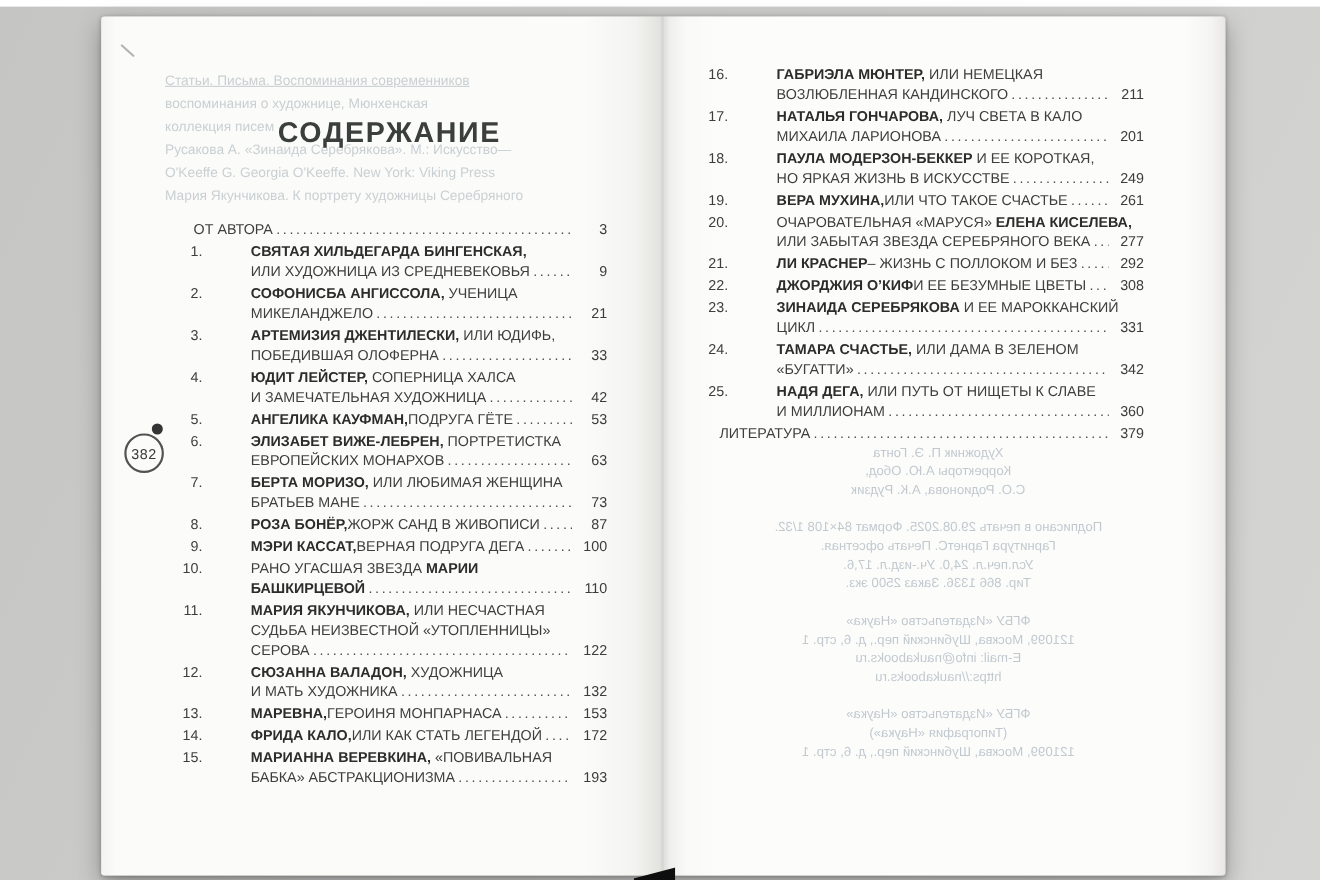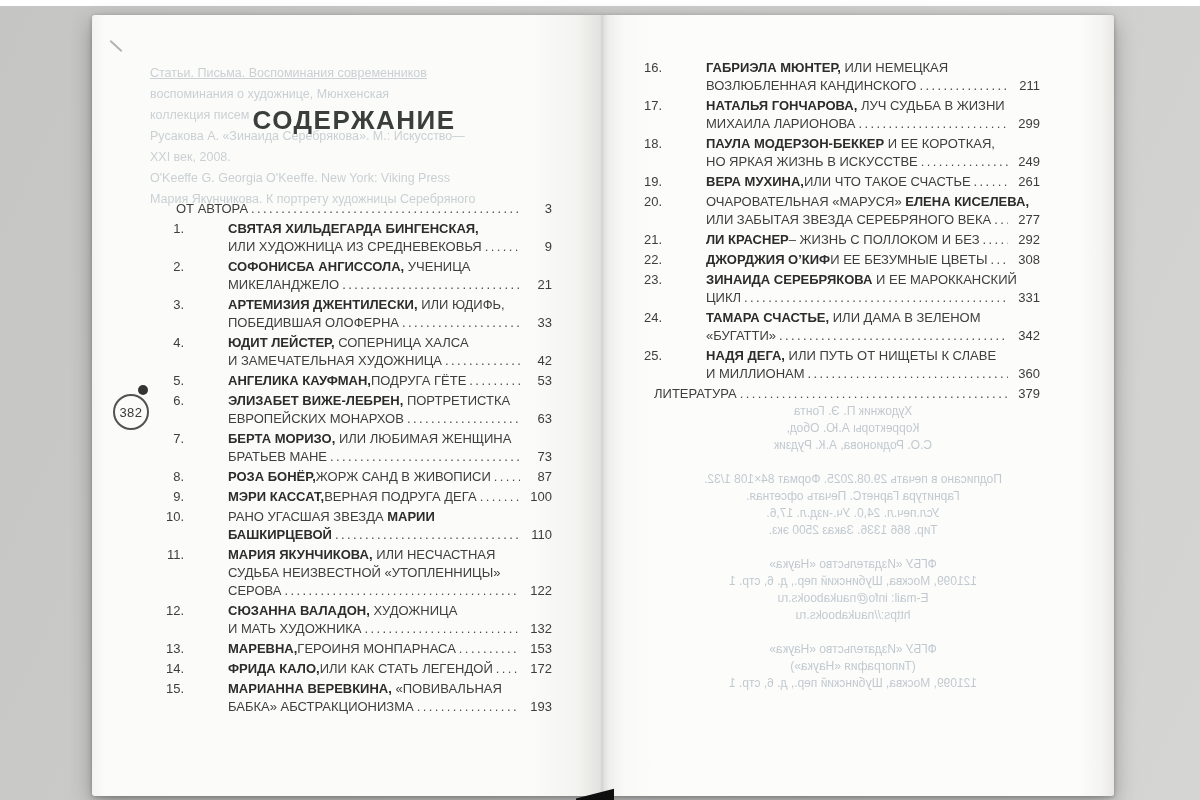--- a/index.html
+++ b/index.html
@@ -56,21 +56,20 @@
   <div class="page left"></div>
   <div class="page right"></div>
 
   <div class="scratch"></div>
 
   <div class="bleed bleed-left" id="bleed-left">
       <div>Статьи. Письма. Воспоминания современников</div>
       <div>воспоминания о художнице, Мюнхенская</div>
       <div>коллекция писем</div>
       <div>Русакова А. «Зинаида Серебрякова». М.: Искусство—</div>
-      <div>XXI век, 2008.</div>
       <div>O'Keeffe G. Georgia O'Keeffe. New York: Viking Press</div>
       <div>Мария Якунчикова. К портрету художницы Серебряного</div>
     </div>
   <div class="bleed bleed-right" id="bleed-right">
       <div>Художник П. Э. Гонта</div>
       <div>Корректоры А.Ю. Обод,</div>
       <div>С.О. Родионова, А.К. Рудзик</div>
       <div>&nbsp;</div>
       <div>Подписано в печать 29.08.2025. Формат 84×108 1/32.</div>
       <div>Гарнитура ГарнетС. Печать офсетная.</div>
@@ -274,25 +273,25 @@
           <div class="line last">
             <span>ВОЗЛЮБЛЕННАЯ КАНДИНСКОГО </span>
             <span class="leader">................................................................................................................................................................</span>
             <span class="pg">211</span>
           </div>
         </div>
       </div>
       <div class="entry">
         <span class="num">17.</span>
         <div class="body">
-          <div class="line"><span class="b">НАТАЛЬЯ ГОНЧАРОВА,</span><span> ЛУЧ СУДЬБА В ЖИЗНИ</span></div>
+          <div class="line"><span class="b">НАТАЛЬЯ ГОНЧАРОВА,</span><span> ЛУЧ СВЕТА В КАЛО</span></div>
           <div class="line last">
             <span>МИХАИЛА ЛАРИОНОВА</span>
             <span class="leader">................................................................................................................................................................</span>
-            <span class="pg">299</span>
+            <span class="pg">201</span>
           </div>
         </div>
       </div>
       <div class="entry">
         <span class="num">18.</span>
         <div class="body">
           <div class="line"><span class="b">ПАУЛА МОДЕРЗОН-БЕККЕР</span><span> И ЕЕ КОРОТКАЯ,</span></div>
           <div class="line last">
             <span>НО ЯРКАЯ ЖИЗНЬ В ИСКУССТВЕ</span>
             <span class="leader">................................................................................................................................................................</span>

